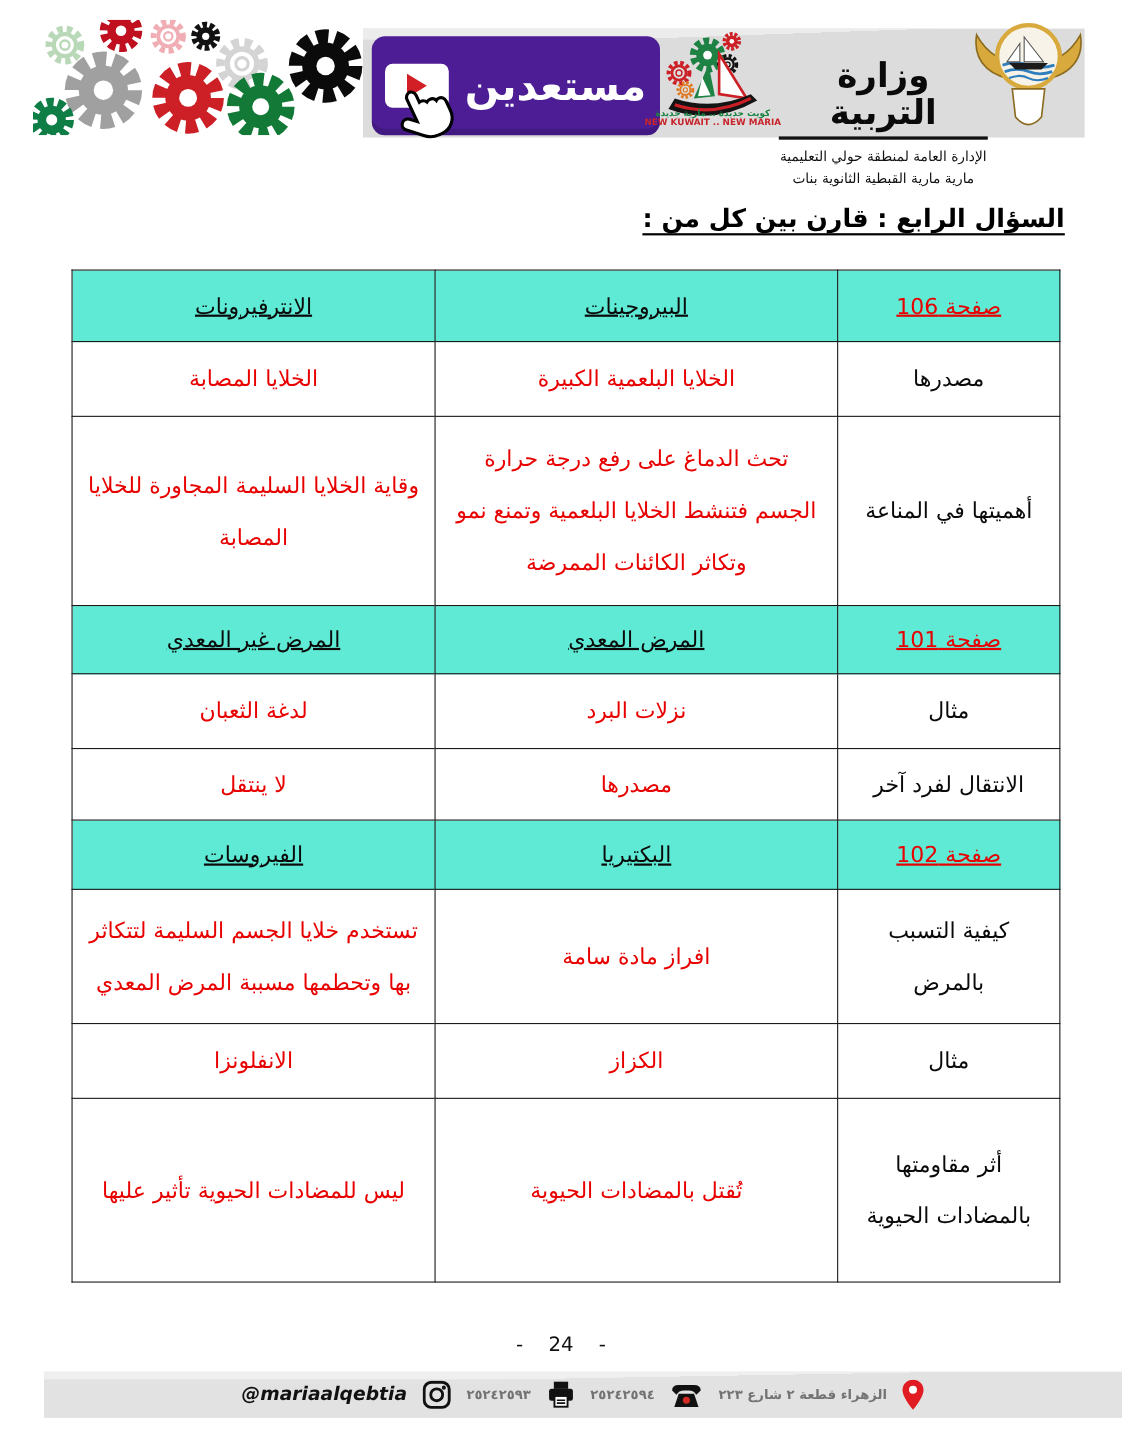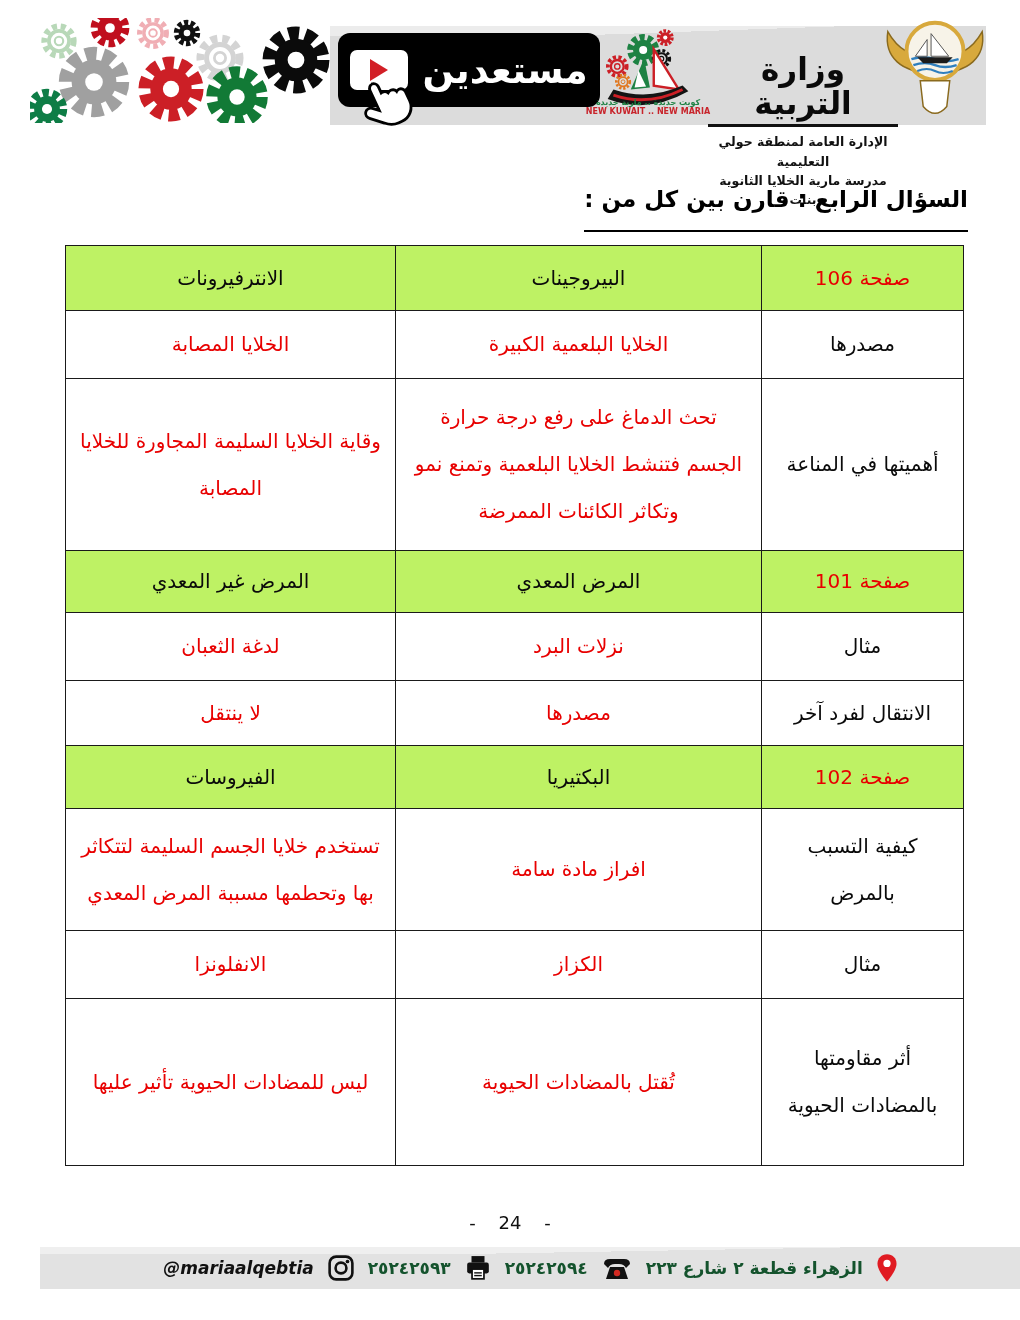--- a/index.html
+++ b/index.html
@@ -7,70 +7,70 @@
     width:1020px;height:1320px;position:relative;background:#ffffff;
     font-family:"DejaVu Sans",sans-serif;overflow:hidden;
   }
   
   .hdr{position:absolute;left:0;top:0;width:1020px;height:135px;}
   .gears-left{position:absolute;left:30px;top:18px;width:302px;height:105px;overflow:hidden;}
   .hdr-strip{position:absolute;left:330px;top:26px;width:656px;height:99px;background:#dcdcdc;}
   .hdr-strip::before{content:"";position:absolute;left:0;top:0;width:100%;height:10px;
     background:linear-gradient(178deg,#ececec 55%,transparent 55%);}
   .banner{
-    position:absolute;left:8px;top:7px;width:262px;height:74px;background:#000000;
+    position:absolute;left:8px;top:7px;width:262px;height:90px;background:#4c1d95;
     border-radius:12px;display:flex;align-items:center;justify-content:center;gap:14px;
     box-shadow:inset 0 -6px 0 rgba(0,0,0,.12);
   }
   .play-box{width:58px;height:40px;background:#ffffff;border-radius:7px;
     display:flex;align-items:center;justify-content:center;flex:0 0 auto;}
   .play-tri{width:0;height:0;border-top:11px solid transparent;border-bottom:11px solid transparent;
     border-left:18px solid #d21f26;}
   .banner-label{color:#ffffff;font-size:37px;font-weight:bold;direction:rtl;line-height:1;}
   .hand-cursor{position:absolute;left:30px;top:48px;width:62px;height:62px;}
   .school-logo{position:absolute;left:268px;top:2px;width:100px;height:96px;}
   .ribbon{position:absolute;left:252px;top:72px;width:132px;text-align:center;line-height:1.15;}
   .ribbon .ar{font-size:8px;color:#1d8243;font-weight:bold;}
   .ribbon .en{font-size:8px;color:#c8242b;font-weight:bold;}
   .ministry{position:absolute;left:378px;top:5px;width:190px;text-align:center;direction:rtl;}
   .ministry-title{font-size:31px;font-weight:bold;color:#0a0a0a;line-height:1.1;
     border-bottom:3px solid #111;padding-bottom:4px;margin-top:21px;}
-  .ministry-sub{font-size:12.5px;font-weight:bold;color:#111;margin-top:5px;line-height:1.55;}
+  .ministry-sub{font-size:12.5px;font-weight:normal;color:#111;margin-top:5px;line-height:1.55;}
   .emblem{position:absolute;left:546px;top:-14px;width:118px;height:118px;}
   
   .q-title{
     position:absolute;right:52px;top:186px;direction:rtl;font-size:23px;font-weight:bold;
-    color:#000;border-bottom:2.5px solid #000;padding-bottom:18px;
+    color:#000;border-bottom:2.5px solid #000;padding-bottom:0;
   }
   
   table.cmp{
     position:absolute;left:65px;top:245px;width:898px;border-collapse:collapse;direction:rtl;
     table-layout:fixed;
   }
   table.cmp td{
     border:1.6px solid #1a1a1a;text-align:center;vertical-align:middle;
     font-size:20px;line-height:2.35;padding:2px 14px;word-break:normal;
   }
   table.cmp col.c-cat{width:202px;}
   table.cmp col.c-mid{width:366px;}
   table.cmp col.c-left{width:330px;}
-  tr.gray td{background:#bef264;}
+  tr.gray td{background:#5eead4;text-decoration:underline;}
   td.red{color:#e80000;}
   td.black{color:#0a0a0a;}
   
   .page-num{position:absolute;left:0;top:1212px;width:1020px;text-align:center;
     font-size:18px;color:#111;white-space:pre;}
   .footer-bar{
     position:absolute;left:40px;top:1247px;width:980px;height:42px;background:#e2e2e2;
     display:flex;align-items:center;justify-content:center;
   }
   .footer-bar::before{content:"";position:absolute;left:0;top:0;width:100%;height:7px;
     background:linear-gradient(179deg,#efefef 60%,transparent 60%);}
   .footer-inner{display:flex;direction:rtl;align-items:center;gap:14px;}
-  .f-text{font-size:17px;font-weight:bold;color:#14532d;direction:rtl;}
+  .f-text{font-size:12px;font-weight:bold;color:#737373;direction:rtl;}
   .f-handle{font-size:17px;font-weight:bold;color:#111;direction:ltr;font-style:italic;}
   .f-icon{display:inline-flex;align-items:center;}
 </style>
 </head>
 <body>
 
 <div class="hdr">
 
   <svg style="position:absolute;width:0;height:0">
     <defs>
@@ -132,21 +132,21 @@
     </svg>
     <div class="ribbon">
       <div class="ar">كويت جديدة .. مارية جديدة</div>
       <div class="en">NEW KUWAIT .. NEW MARIA</div>
     </div>
 
     <div class="ministry">
       <div class="ministry-title">وزارة التربية</div>
       <div class="ministry-sub">
         <div>الإدارة العامة لمنطقة حولي التعليمية</div>
-        <div>مدرسة مارية الخلايا الثانوية بنات</div>
+        <div>مارية مارية القبطية الثانوية بنات</div>
       </div>
     </div>
 
     <svg class="emblem" viewBox="0 0 120 120">
       <path d="M58 62 C26 62 8 46 12 20 C22 38 36 46 58 47 Z" fill="#d8a93c" stroke="#8a6a1e" stroke-width="1.5"></path>
       <path d="M62 62 C94 62 112 46 108 20 C98 38 84 46 62 47 Z" fill="#d8a93c" stroke="#8a6a1e" stroke-width="1.5"></path>
       <path d="M50 58 L70 58 L60 72 Z" fill="#d8a93c" stroke="#8a6a1e" stroke-width="1.2"></path>
       <circle cx="60" cy="40" r="29" fill="#f7f3e8" stroke="#d8a93c" stroke-width="4"></circle>
       <path d="M36 48 Q48 44 60 48 T84 48" stroke="#2f7fbe" stroke-width="2.5" fill="none"></path>
       <path d="M38 54 Q50 50 60 54 T82 54" stroke="#2f7fbe" stroke-width="2.5" fill="none"></path>

